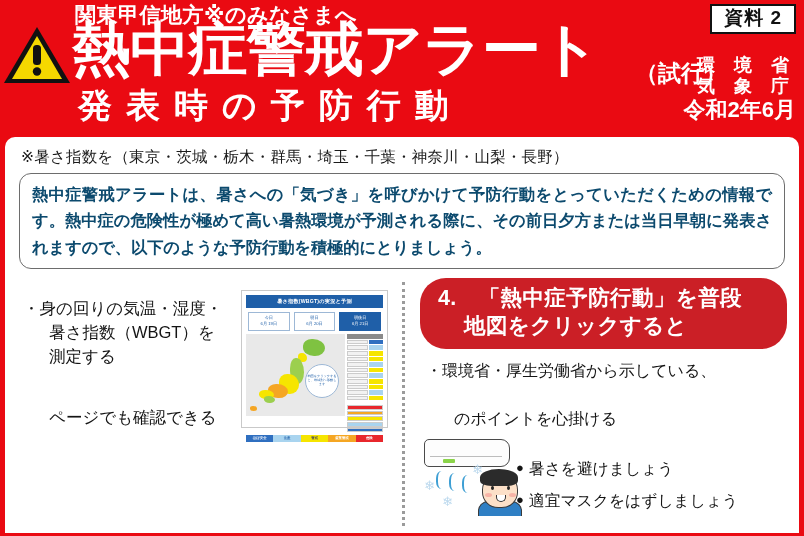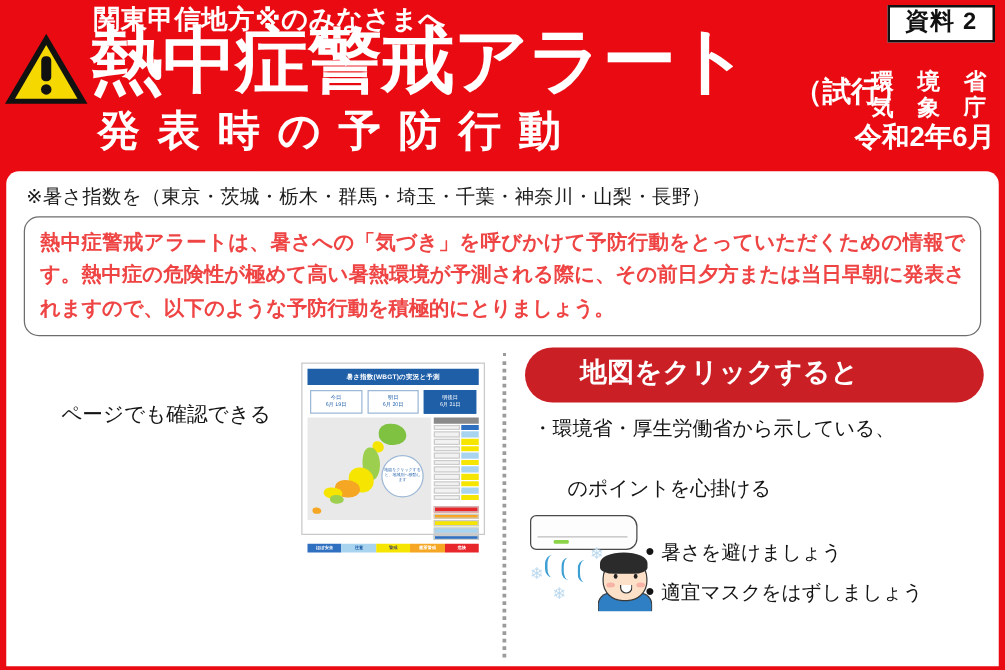--- a/index.html
+++ b/index.html
@@ -66,21 +66,21 @@
   .prefs-note{
     font-size:15.5px;color:#1b1b1b;font-weight:500;
     letter-spacing:0.2px;margin:2px 0 5px 4px;white-space:nowrap;
   }
   .intro-box{
     border:1.4px solid #6d6d6d;border-radius:12px;
     padding:7px 12px 8px 12px;margin:0 2px;
     box-sizing:border-box;
   }
   .intro-box p{
-    margin:0;font-size:16.3px;font-weight:700;color:#ef4444;
+    margin:0;font-size:16.3px;font-weight:700;color:#0c4a6e;
     line-height:1.62;letter-spacing:-0.1px;text-align:justify;
   }
 
   
   .cols{
     display:flex;margin-top:9px;position:relative;
   }
   .col{width:50%;box-sizing:border-box;position:relative;}
   .col-left{padding-right:14px;}
   .col-right{padding-left:18px;}
@@ -235,20 +235,25 @@
     </div>
 
     <div class="cols">
       <div class="divider"></div>
 
       <div class="col col-left">
 
         <div class="left-row">
           <div class="left-text">
             <ul class="bullets">
+              <li>
+                <span>・身の回りの気温・湿度・</span><br>
+                <span style="margin-left:13px">暑さ指数（WBGT）を</span><br>
+                <span style="margin-left:13px">測定する</span>
+              </li>
               <li>
                 <br>
                 <span style="margin-left:13px">ページでも確認できる</span>
               </li>
             </ul>
           </div>
 
           <div class="wbgt">
             <div class="wbgt-title">暑さ指数(WBGT)の実況と予測</div>
 
@@ -350,20 +355,21 @@
               <div style="background:#f6e500;color:#555">警戒</div>
               <div style="background:#f5a623">厳重警戒</div>
               <div style="background:#e8272c">危険</div>
             </div>
           </div>
         </div>
       </div>
 
       <div class="col col-right">
         <div class="pill pill-r">
+          <div>4.　「熱中症予防行動」を普段</div>
           <div style="padding-left:26px">地図をクリックすると</div>
         </div>
 
         <ul class="bullets">
           <li>
             <span>・環境省・厚生労働省から示している、</span><br>
             <br>
             <span style="margin-left:15px">のポイントを心掛ける</span>
           </li>
         </ul>

